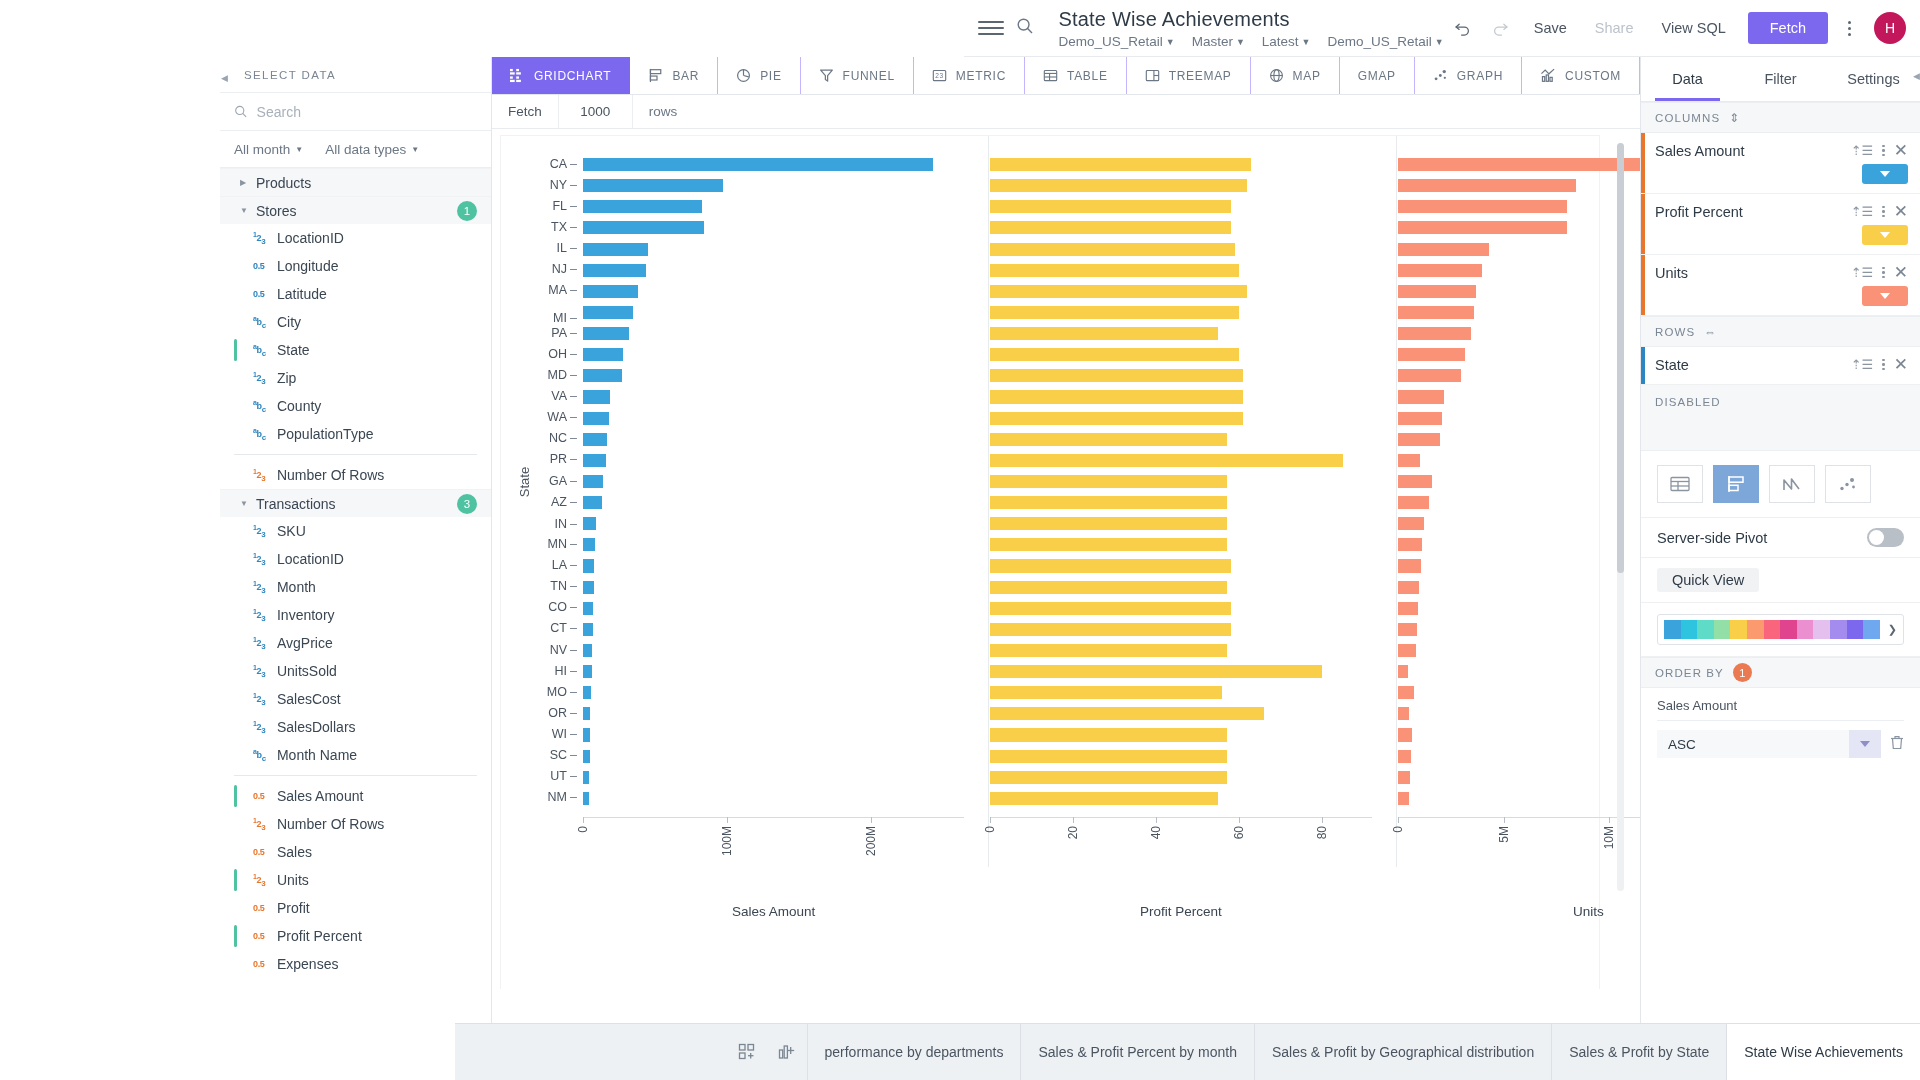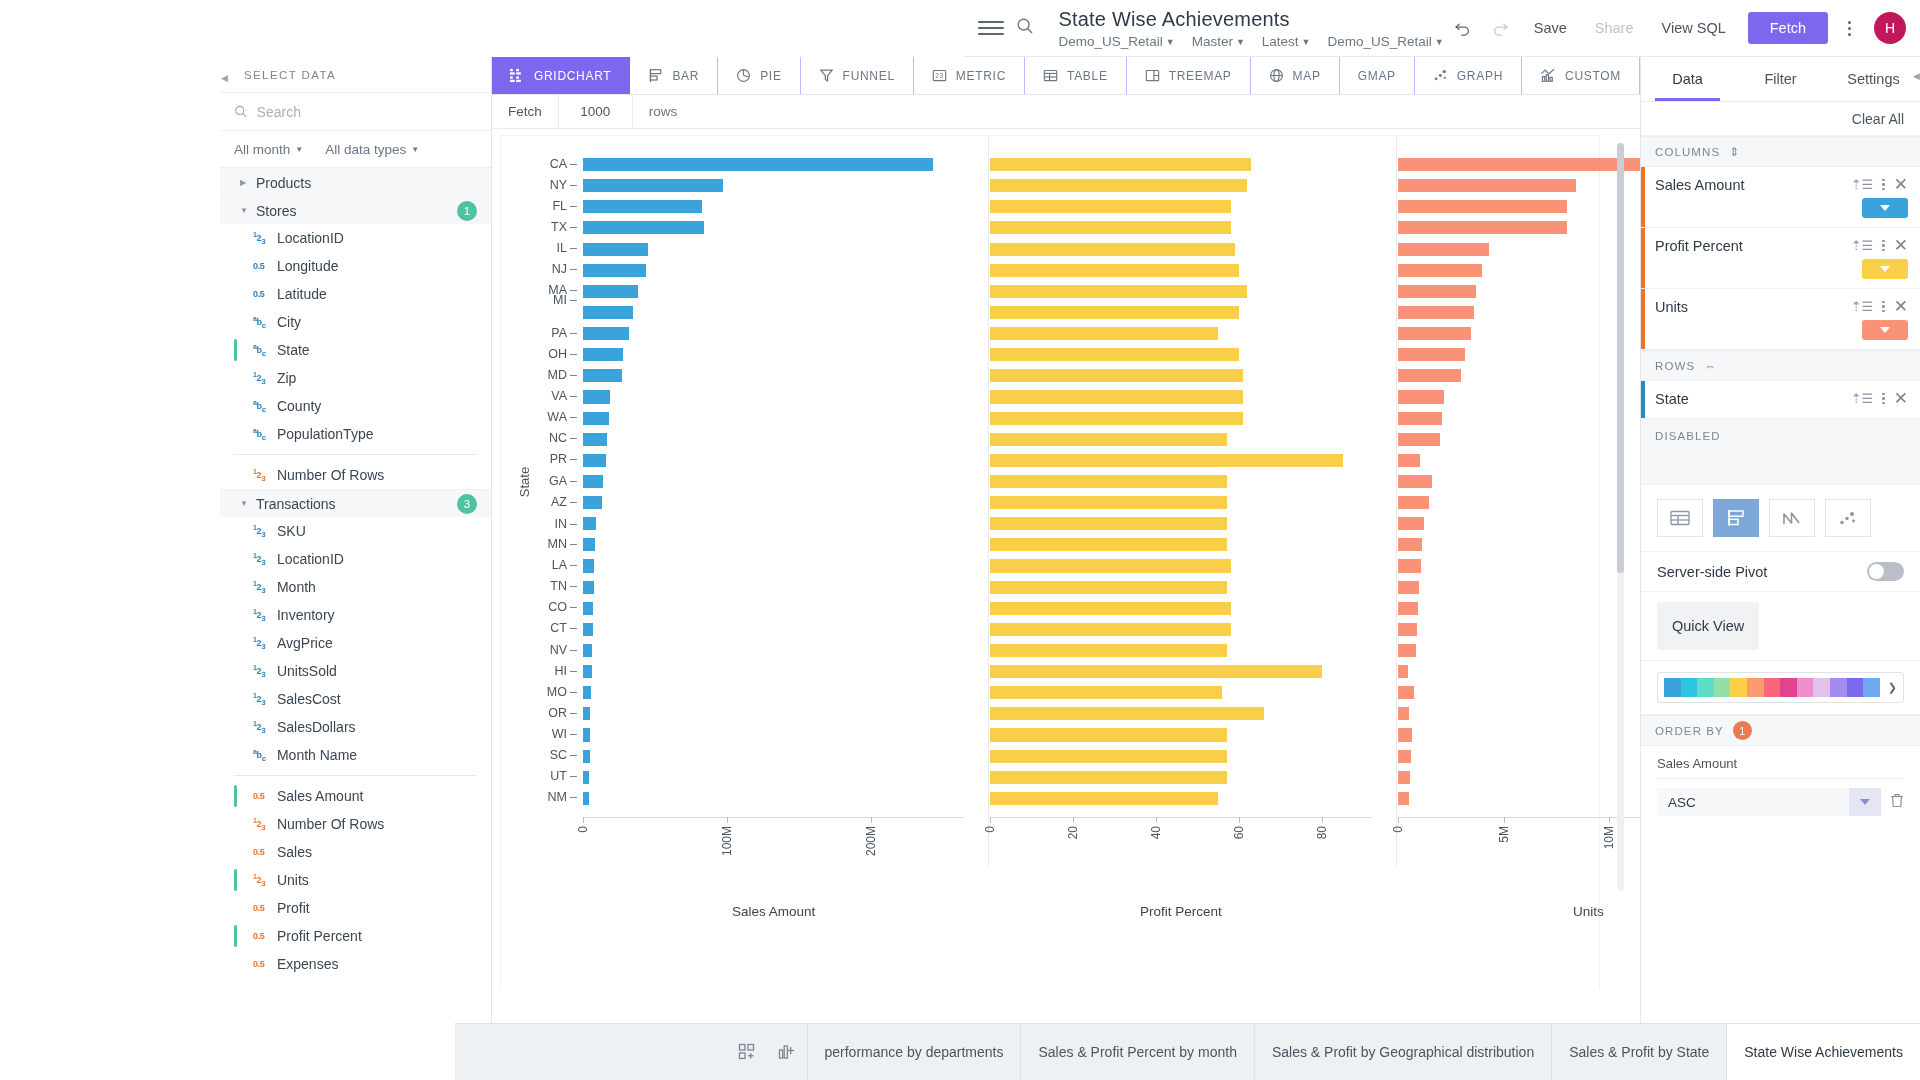--- a/index.html
+++ b/index.html
@@ -179,21 +179,21 @@
   .chip-color::after { content: ""; border-left: 5px solid transparent; border-right: 5px solid transparent; border-top: 6px solid #fff; }
   .chip-row-flex { display: flex; }
   .disabled-area { background: #f6f7f9; padding: 11px 0 0 14px; font-size: 11.5px; letter-spacing: 1.1px; color: #7a8693; height: 66px; border-bottom: 1px solid #eceff2; }
   .viz-row { display: flex; gap: 10px; padding: 14px 16px; border-bottom: 1px solid #eef0f2; }
   .viz-btn { width: 46px; height: 38px; border: 1px solid #dfe3e7; display: flex; align-items: center; justify-content: center; cursor: pointer; color: #8a95a1; background: #fff; }
   .viz-btn.active { background: #7da7d9; border-color: #7da7d9; color: #fff; }
   .pivot-row { height: 40px; display: flex; align-items: center; padding: 0 16px; font-size: 14.5px; color: #2e3b47; border-bottom: 1px solid #eef0f2; }
   .toggle { margin-left: auto; width: 37px; height: 19px; border-radius: 10px; background: #b9bfc6; position: relative; cursor: pointer; }
   .toggle i { position: absolute; left: 2px; top: 2px; width: 15px; height: 15px; border-radius: 50%; background: #fff; display: block; }
   .qv-row { padding: 10px 16px; border-bottom: 1px solid #eef0f2; }
-  .qv-btn { background: #f1f2f4; border: none; font-family: inherit; font-size: 14.5px; color: #2e3b47; padding: 16px 15px; border-radius: 3px; cursor: pointer; }
+  .qv-btn { background: #f1f2f4; border: none; font-family: inherit; font-size: 14.5px; color: #2e3b47; padding: 4px 15px; border-radius: 3px; cursor: pointer; }
   .pal-row { padding: 11px 16px; border-bottom: 1px solid #eef0f2; }
   .pal-box { border: 1px solid #dfe3e7; border-radius: 3px; height: 31px; display: flex; align-items: center; padding: 0 6px; cursor: pointer; }
   .pal-swatches { display: flex; flex: 1; height: 19px; }
   .pal-swatches span { flex: 1; display: block; }
   .pal-box .dn { margin-left: 8px; color: #5a6672; font-size: 11px; }
   .ob-field { padding: 10px 16px 0 16px; }
   .ob-label { font-size: 13px; color: #4a5561; padding-bottom: 7px; border-bottom: 1px solid #eceff2; margin-bottom: 9px; }
   .ob-ctrl { display: flex; align-items: center; gap: 9px; }
   .ob-select { flex: 1; height: 28px; background: #f7f8fa; display: flex; align-items: center; position: relative; }
   .ob-select .val { font-size: 13.5px; color: #2e3b47; padding-left: 11px; }
@@ -538,21 +538,21 @@
         <div class="chart-card">
           <div class="grid-wrap" id="grid-wrap">
               <div class="ylabel-rot" style="left: 8px; top: 345.5px;">State</div>
               <div class="ytick" style="width: 76px; left: 0px; top: 20.5645px;">CA</div>
               <div class="ytick" style="width: 76px; left: 0px; top: 41.6935px;">NY</div>
               <div class="ytick" style="width: 76px; left: 0px; top: 62.8226px;">FL</div>
               <div class="ytick" style="width: 76px; left: 0px; top: 83.9516px;">TX</div>
               <div class="ytick" style="width: 76px; left: 0px; top: 105.081px;">IL</div>
               <div class="ytick" style="width: 76px; left: 0px; top: 126.21px;">NJ</div>
               <div class="ytick" style="width: 76px; left: 0px; top: 147.339px;">MA</div>
-              <div class="ytick" style="width: 76px; left: 0px; top: 157px;">MI</div>
+              <div class="ytick" style="width: 76px; left: 0px; top: 175px;">MI</div>
               <div class="ytick" style="width: 76px; left: 0px; top: 189.597px;">PA</div>
               <div class="ytick" style="width: 76px; left: 0px; top: 210.726px;">OH</div>
               <div class="ytick" style="width: 76px; left: 0px; top: 231.855px;">MD</div>
               <div class="ytick" style="width: 76px; left: 0px; top: 252.984px;">VA</div>
               <div class="ytick" style="width: 76px; left: 0px; top: 274.113px;">WA</div>
               <div class="ytick" style="width: 76px; left: 0px; top: 295.242px;">NC</div>
               <div class="ytick" style="width: 76px; left: 0px; top: 316.371px;">PR</div>
               <div class="ytick" style="width: 76px; left: 0px; top: 337.5px;">GA</div>
               <div class="ytick" style="width: 76px; left: 0px; top: 358.629px;">AZ</div>
               <div class="ytick" style="width: 76px; left: 0px; top: 381px;">IN</div>
@@ -702,21 +702,20 @@
       </div>
     </div>
 
     <div class="right-panel">
       <div class="rp-collapse">◀</div>
       <div class="rp-tabs">
         <div class="rp-tab active">Data</div>
         <div class="rp-tab">Filter</div>
         <div class="rp-tab">Settings</div>
       </div>
-      <div class="clear-row">Clear All</div>
 
       <div class="sec-head">
         <span>COLUMNS</span>
         <span style="font-size:12px;">⇕</span>
       </div>
       <div id="columns-list">
           <div class="chip">
             <span class="accent" style="background:#e8762c"></span>
             <div class="chip-top">
               <span class="chip-name">Sales Amount</span>

